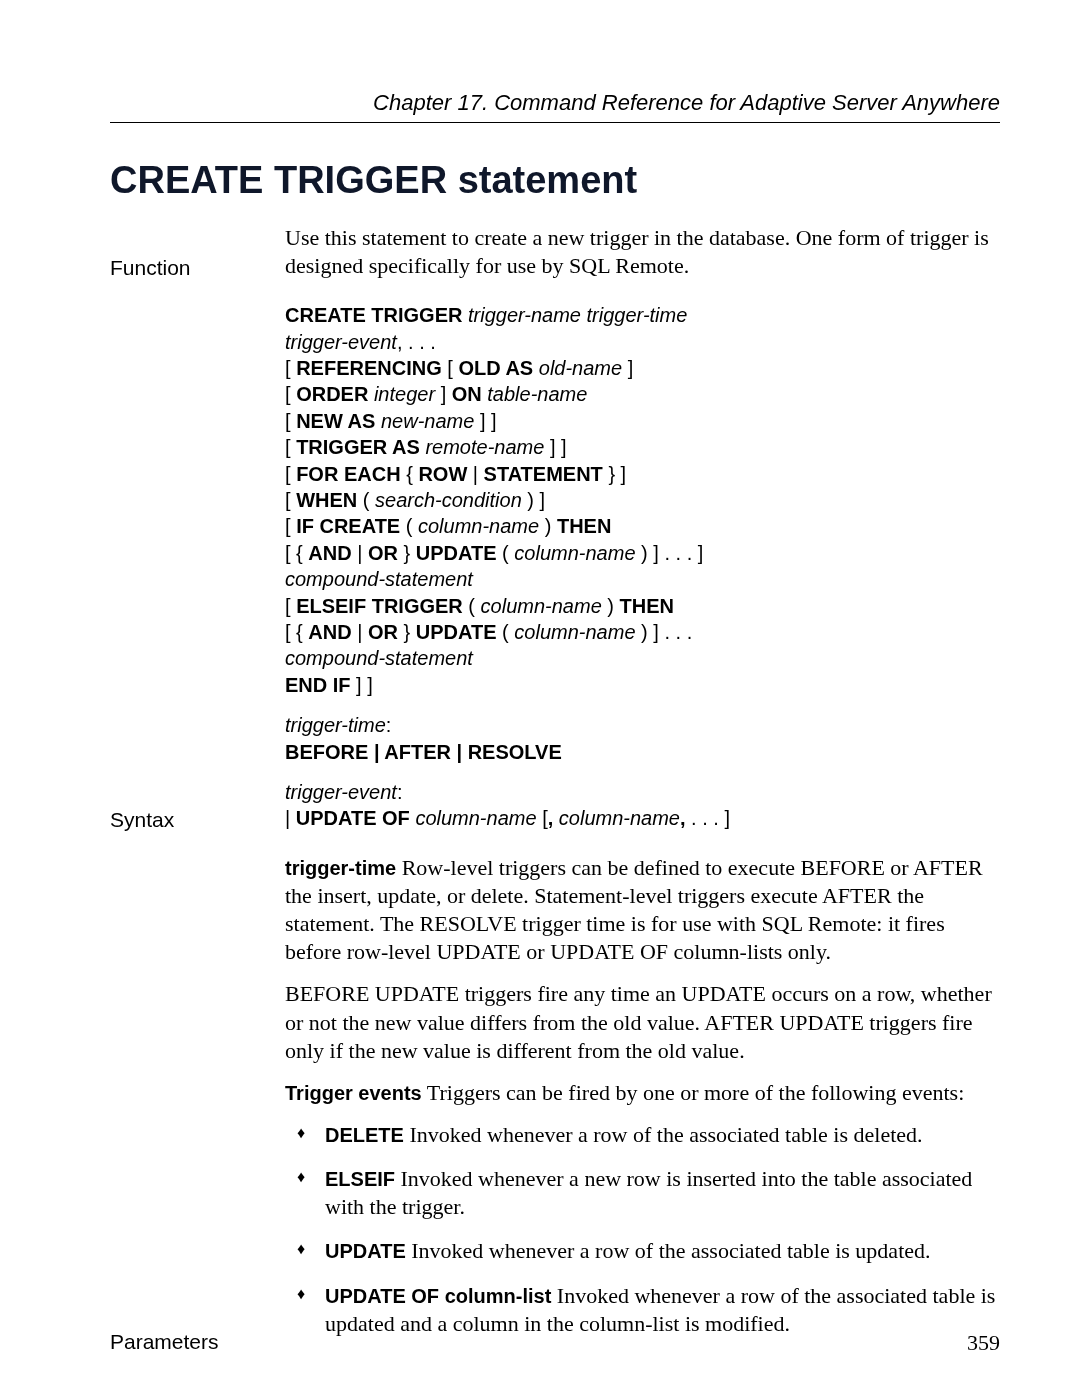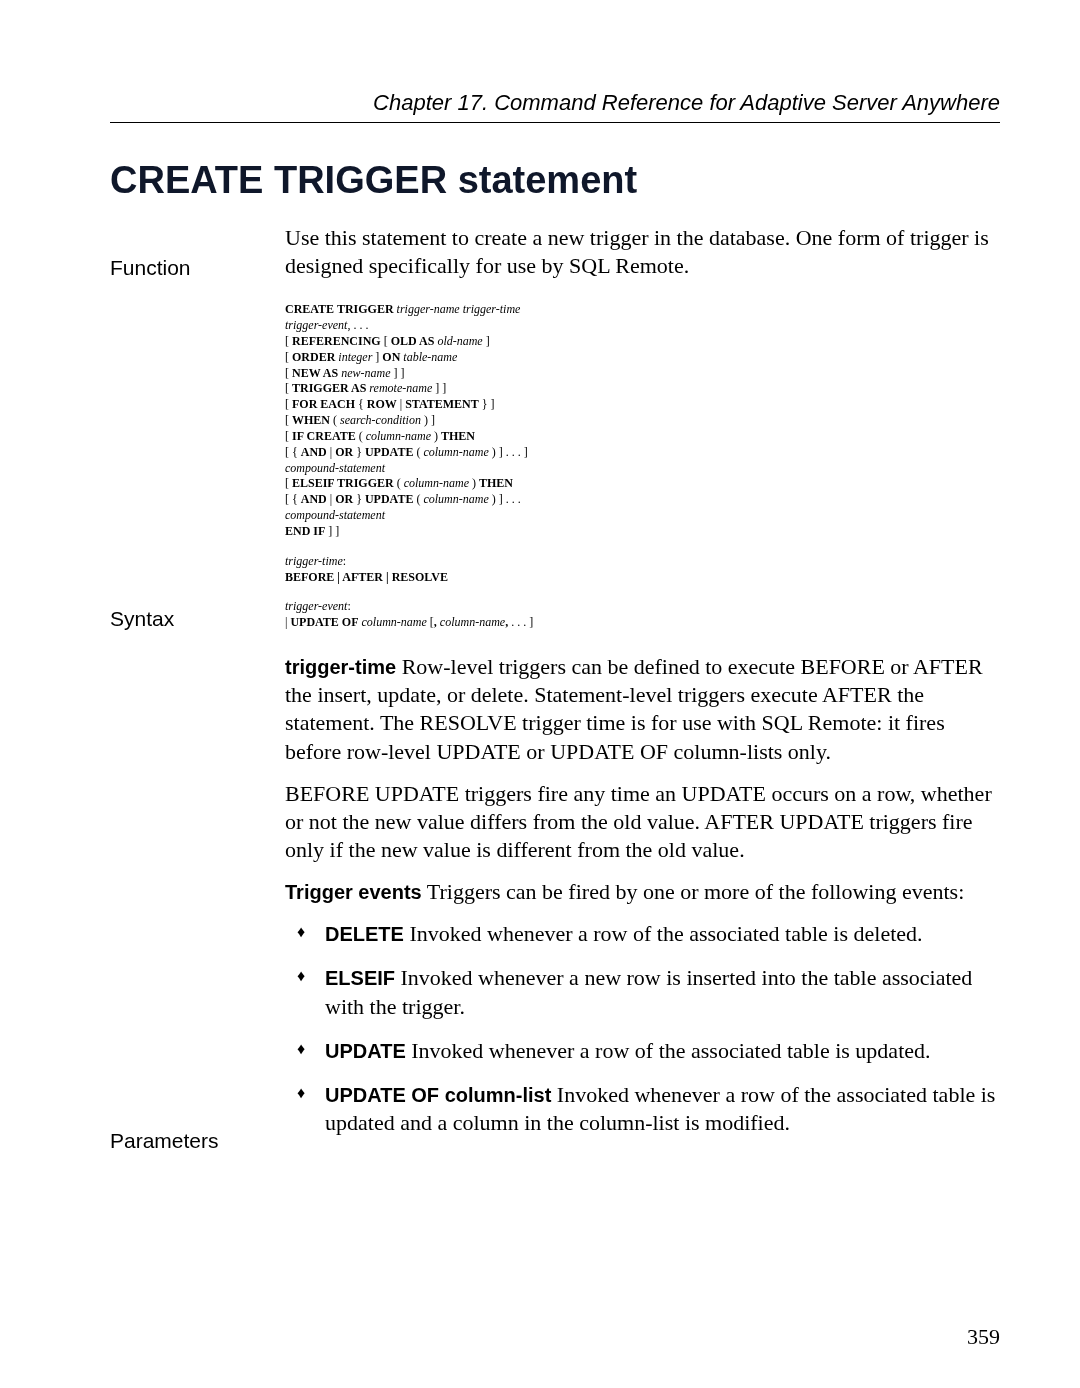--- a/index.html
+++ b/index.html
@@ -55,21 +55,21 @@
     flex: 1;
     font-size: 22px;
     line-height: 1.28;
   }
   .content-col p {
     margin: 0 0 14px 0;
   }
   .content-col p:last-child { margin-bottom: 0; }
   .b { font-weight: bold; }
   .i { font-style: italic; }
-  .syntax-block { font-family: Liberation Serif, serif; font-size: 12px; line-height: 1.32; margin-bottom: 14px;}
+  .syntax-block { font-family: Liberation Sans, sans-serif; font-size: 20px; line-height: 1.32; margin-bottom: 14px;}
   .param-term {
     font-family: "Helvetica", Arial, sans-serif;
     font-weight: bold;
     font-size: 20px;
   }
   ul.diamond {
     list-style: none;
     padding: 0;
     margin: 12px 0 0 12px;
   }
@@ -84,21 +84,21 @@
     content: "♦";
     position: absolute;
     left: 0;
     top: 2px;
     font-size: 16px;
     font-family: Arial, sans-serif;
   }
   .page-num {
     position: absolute;
     right: 80px;
-    bottom: 28px;
+    bottom: 22px;
     font-family: "Times New Roman", Times, serif;
     font-size: 22px;
   }
   .times-i { font-family: "Times New Roman", Times, serif; }
 </style>
 </head>
 <body>
 
 <div class="page">
 

